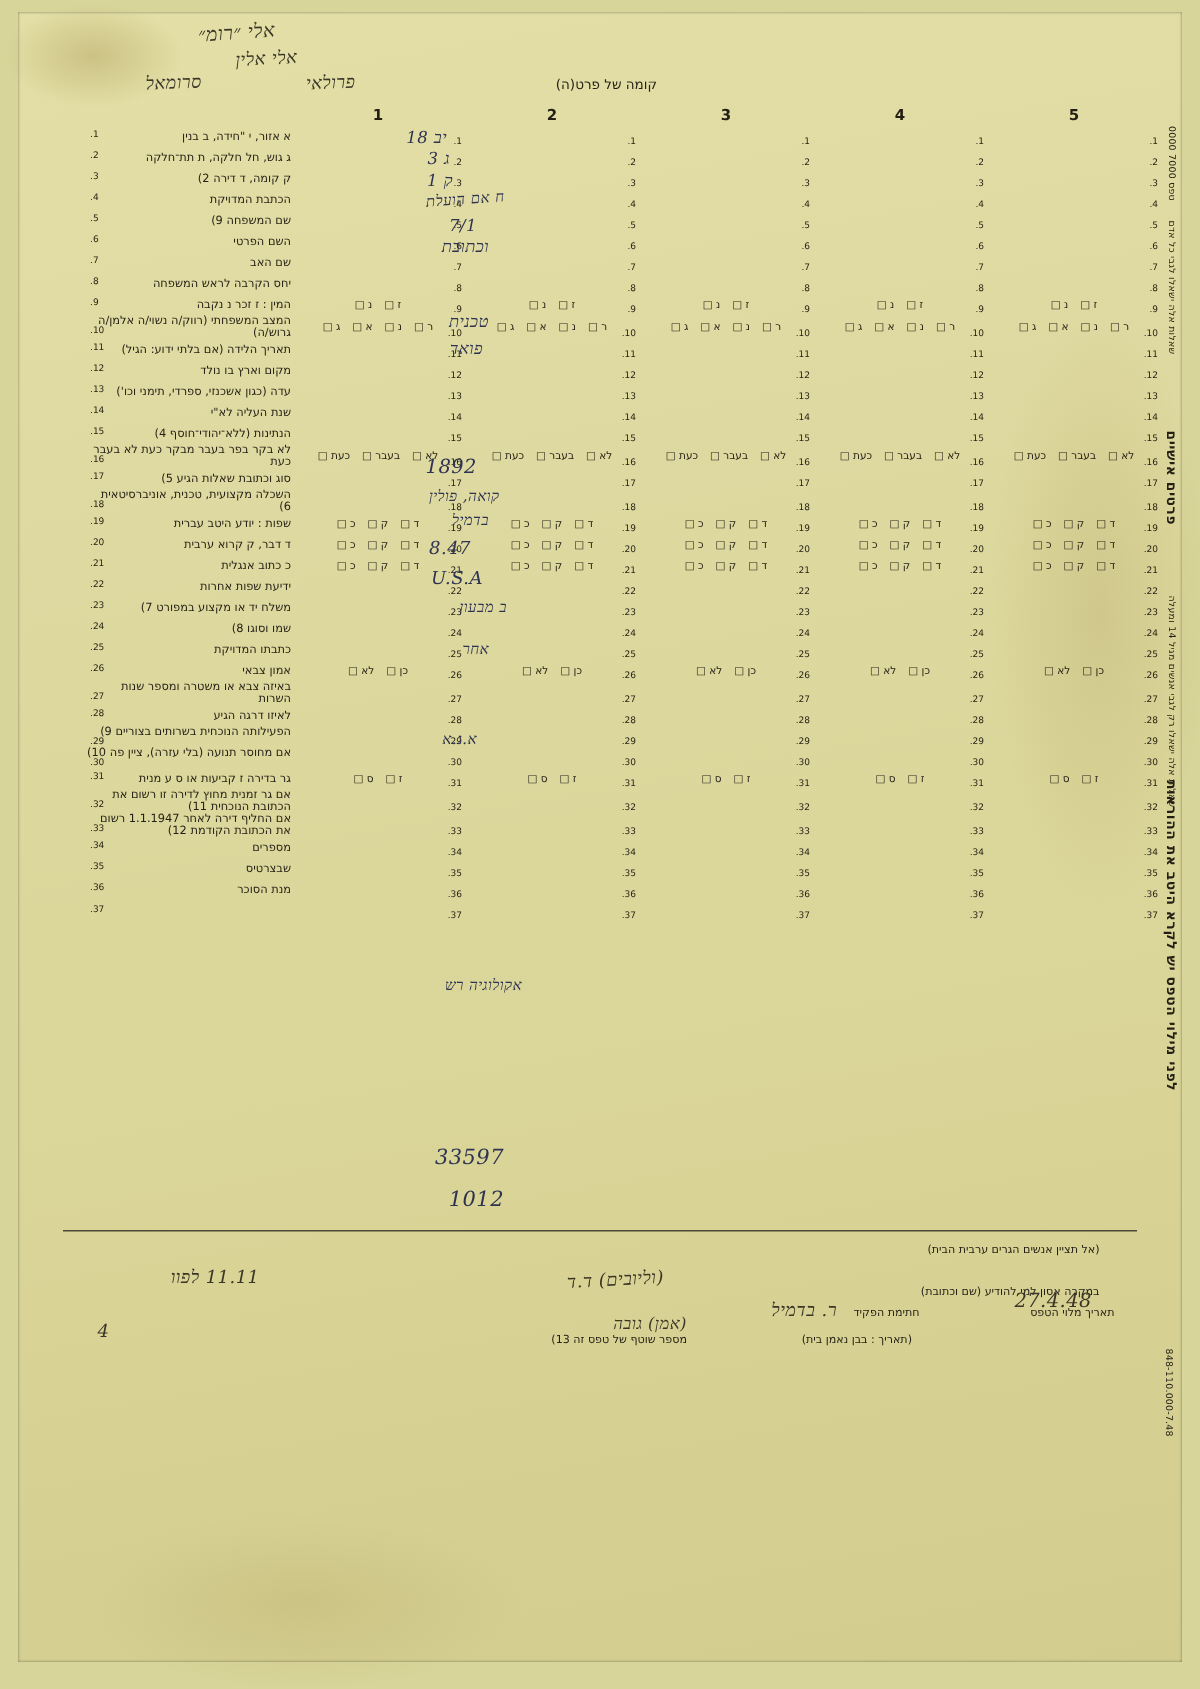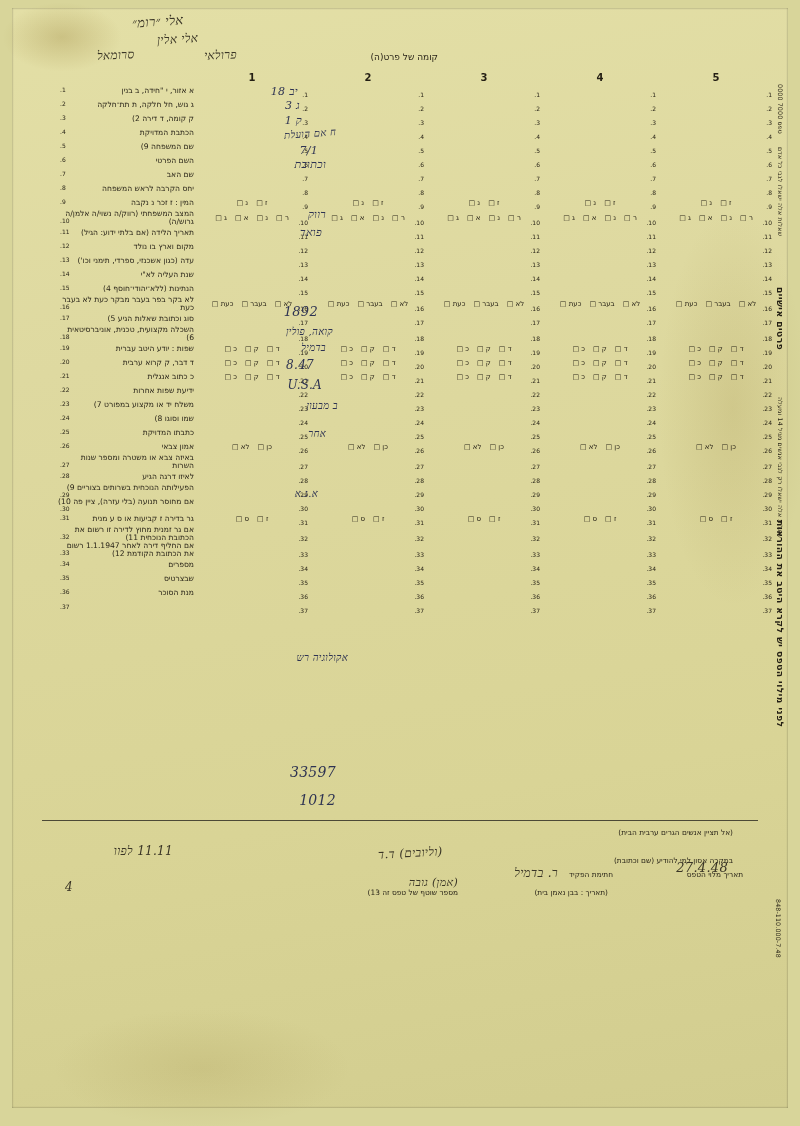--- a/index.html
+++ b/index.html
@@ -719,21 +719,21 @@
         </tr>
       </tbody>
   </table>
 
   <div class="hand blue" style="right:490px;top:77px;font-size:11px;">יב 18</div>
   <div class="hand blue" style="right:488px;top:91px;font-size:11px;">ג 3</div>
   <div class="hand blue" style="right:486px;top:106px;font-size:11px;">ק 1</div>
   <div class="hand blue" style="right:452px;top:120px;font-size:10px;transform:rotate(-4deg);">ח אם הועלת</div>
   <div class="hand blue" style="right:470px;top:136px;font-size:11px;">7/1</div>
   <div class="hand blue" style="right:462px;top:150px;font-size:11px;">וכתובת</div>
-  <div class="hand blue" style="right:462px;top:200px;font-size:11px;">רווק</div>
+  <div class="hand blue" style="right:462px;top:200px;font-size:11px;">טכנית</div>
   <div class="hand blue" style="right:466px;top:218px;font-size:11px;">פואד</div>
   <div class="hand blue" style="right:470px;top:296px;font-size:13px;">1892</div>
   <div class="hand blue" style="right:455px;top:318px;font-size:10px;">קואה, פולין</div>
   <div class="hand blue" style="right:462px;top:334px;font-size:10px;">בדמיל</div>
   <div class="hand blue" style="right:474px;top:350px;font-size:12px;">8.47</div>
   <div class="hand blue" style="right:466px;top:370px;font-size:12px;">U.S.A</div>
   <div class="hand blue" style="right:450px;top:392px;font-size:10px;">ב מבעון</div>
   <div class="hand blue" style="right:462px;top:420px;font-size:10px;">אחר</div>
   <div class="hand blue" style="right:470px;top:480px;font-size:10px;">א.ג.א</div>
   <div class="hand blue" style="right:440px;top:644px;font-size:10px;">אקולוגיה רש</div>

